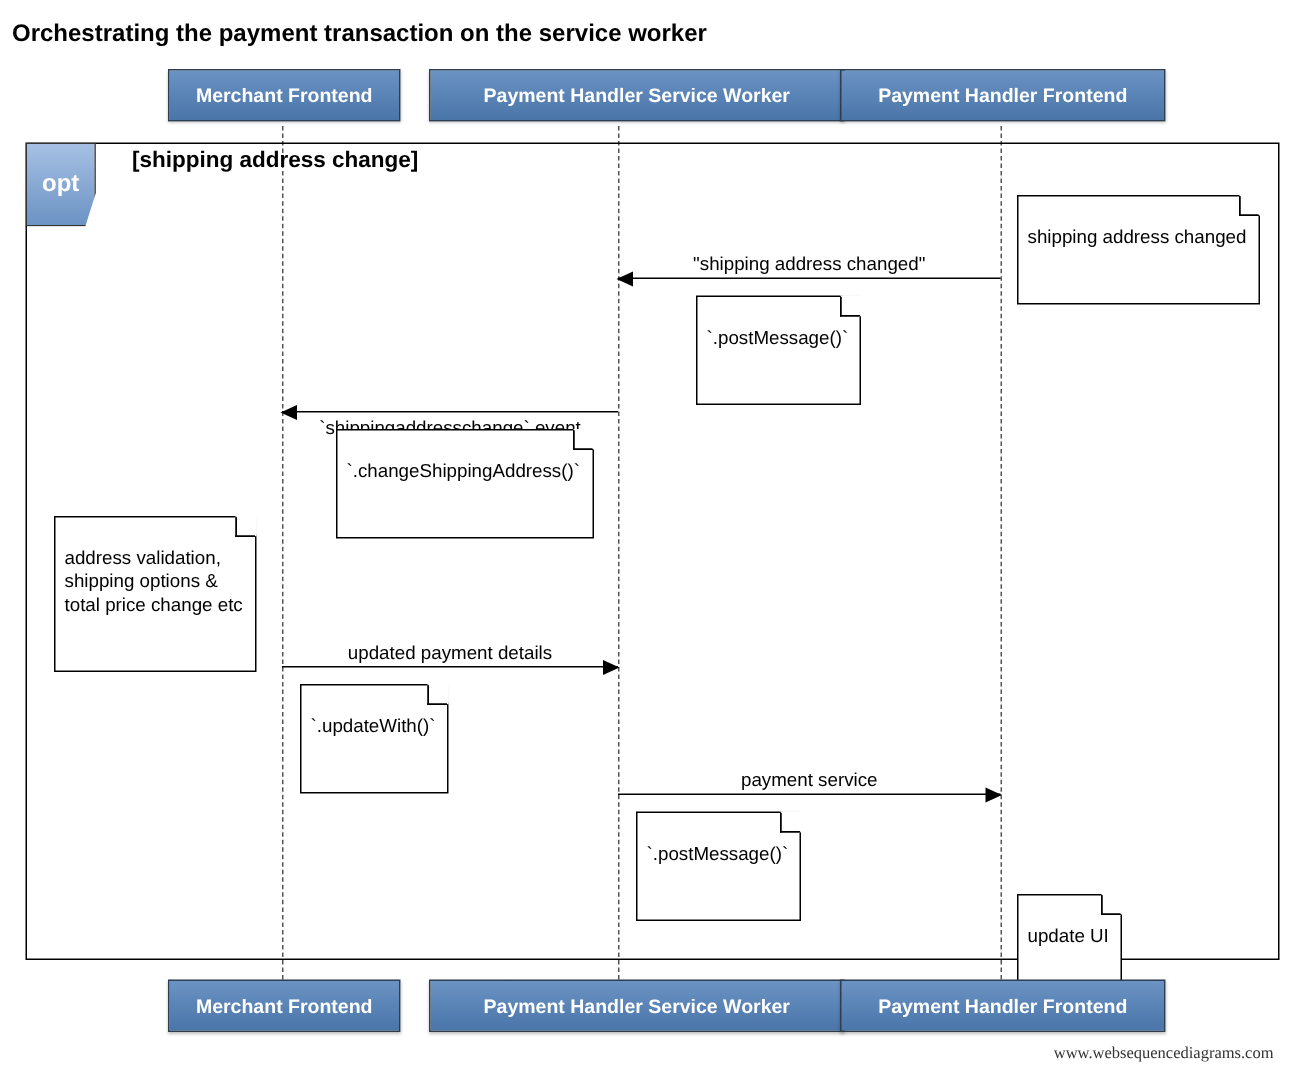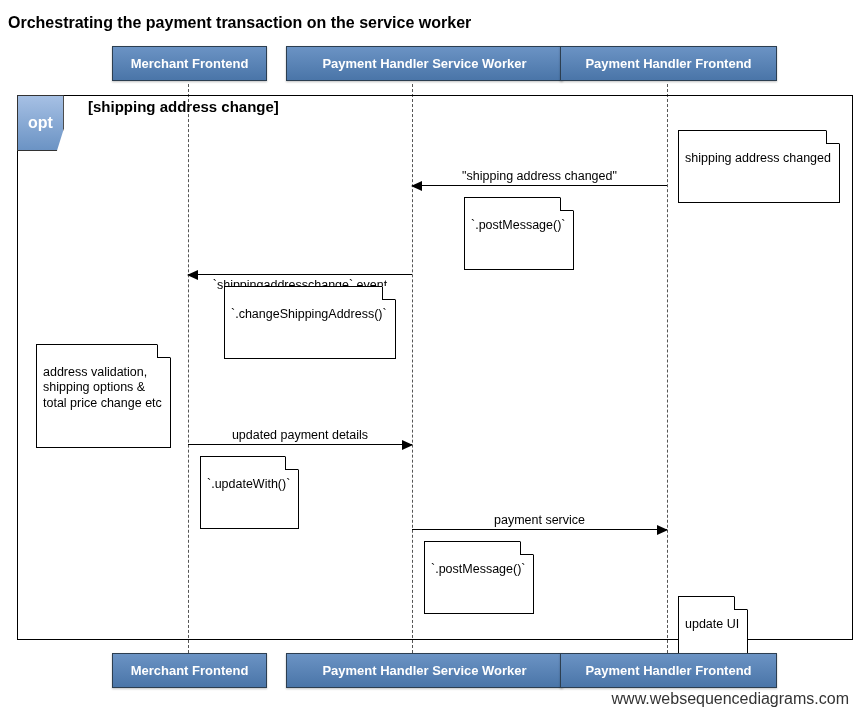--- a/index.html
+++ b/index.html
@@ -154,22 +154,23 @@
     border-top: 5px solid transparent;
     border-bottom: 5px solid transparent;
   }
   .arrow-r::after { right: -1px; border-left: 11px solid #000; }
   .arrow-l::after { left: -1px;  border-right: 11px solid #000; }
 
   .watermark {
     position: absolute;
     right: 4px;
     bottom: -2px;
-    font-size: 16px;
+    font-size: 11px;
     color: #333;
+    font-family: Liberation Serif, serif;
   }
 </style>
 </head>
 <body>
 
 <div class="title">Orchestrating the payment transaction on the service worker</div>
 
 <div class="stage">
 
   <div class="participant p1 row-top">Merchant Frontend</div>

